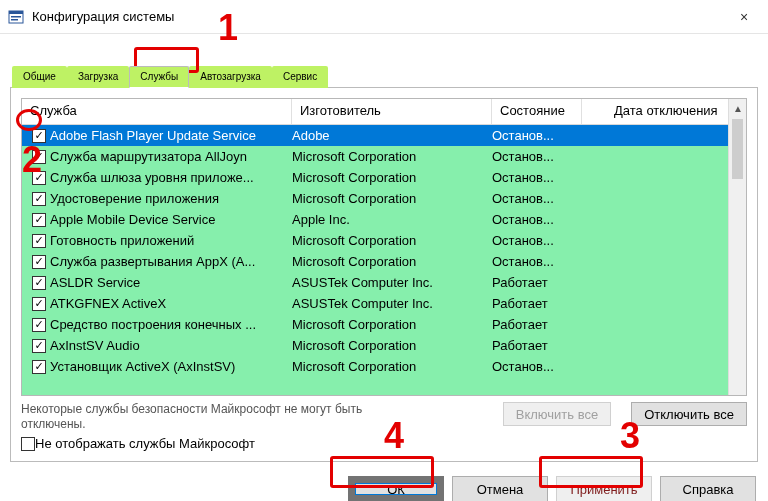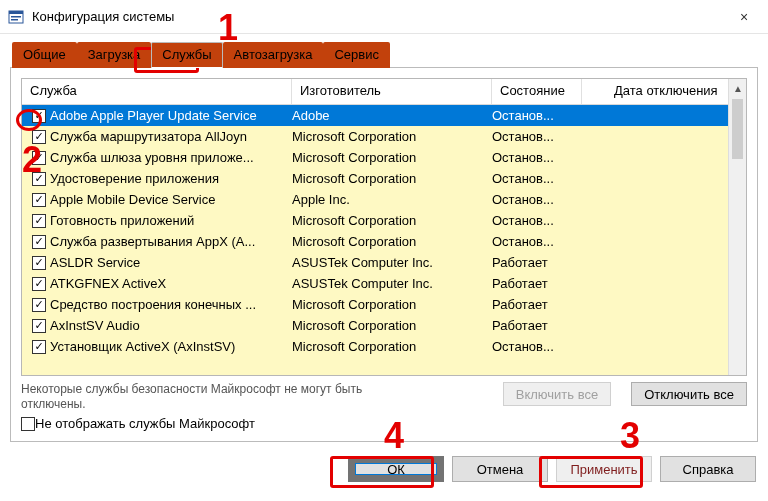--- a/index.html
+++ b/index.html
@@ -34,43 +34,44 @@
   .tabs {
     display: flex;
     position: relative;
     margin-bottom: -1px;
     padding-left: 2px;
     gap: 0;
   }
   .tab {
     padding: 4px 10px 5px 10px;
     border: 1px solid transparent;
-    background: #c2410c;
-    font-size: 13px;
+    background: #bef264;
+    font-size: 10px;
     border-top-left-radius: 2px;
     border-top-right-radius: 2px;
     position: relative;
+    margin-top: 24px;
   }
   .tab.active {
     border-color: #bbb;
     border-bottom: 1px solid #fff;
     z-index: 3;
   }
   .tab:not(.active) { color: #000; }
   .panel {
     border: 1px solid #bbb;
     padding: 10px 10px 10px 10px;
   }
 
   .listview {
     border: 1px solid #b7b7b7;
     width: 100%;
     height: 298px;
     position: relative;
-    background: #fef9c3;
+    background: #86efac;
     overflow: hidden;
     display: flex;
     flex-direction: column;
   }
   .lv-header {
     display: flex;
     height: 26px;
     border-bottom: 1px solid #d8d8d8;
     background: #fff;
     flex: 0 0 auto;
@@ -241,21 +242,21 @@
         <div class="lv-col-h c-mfg">Изготовитель</div>
         <div class="lv-col-h c-state">Состояние</div>
         <div class="lv-col-h c-date">Дата отключения</div>
       </div>
       <div class="lv-body" id="lv-body">
 
       <div class="lv-row selected">
             <div class="chkcell">
               <span class="chk">✓</span>
             </div>
-            <div class="lv-cell c-service">Adobe Apple Player Update Service</div>
+            <div class="lv-cell c-service">Adobe Flash Player Update Service</div>
             <div class="lv-cell c-mfg">Adobe</div>
             <div class="lv-cell c-state">Останов...</div>
             <div class="lv-cell c-date"></div>
           </div>
           <div class="lv-row">
             <div class="chkcell">
               <span class="chk">✓</span>
             </div>
             <div class="lv-cell c-service">Служба маршрутизатора AllJoyn</div>
             <div class="lv-cell c-mfg">Microsoft Corporation</div>

